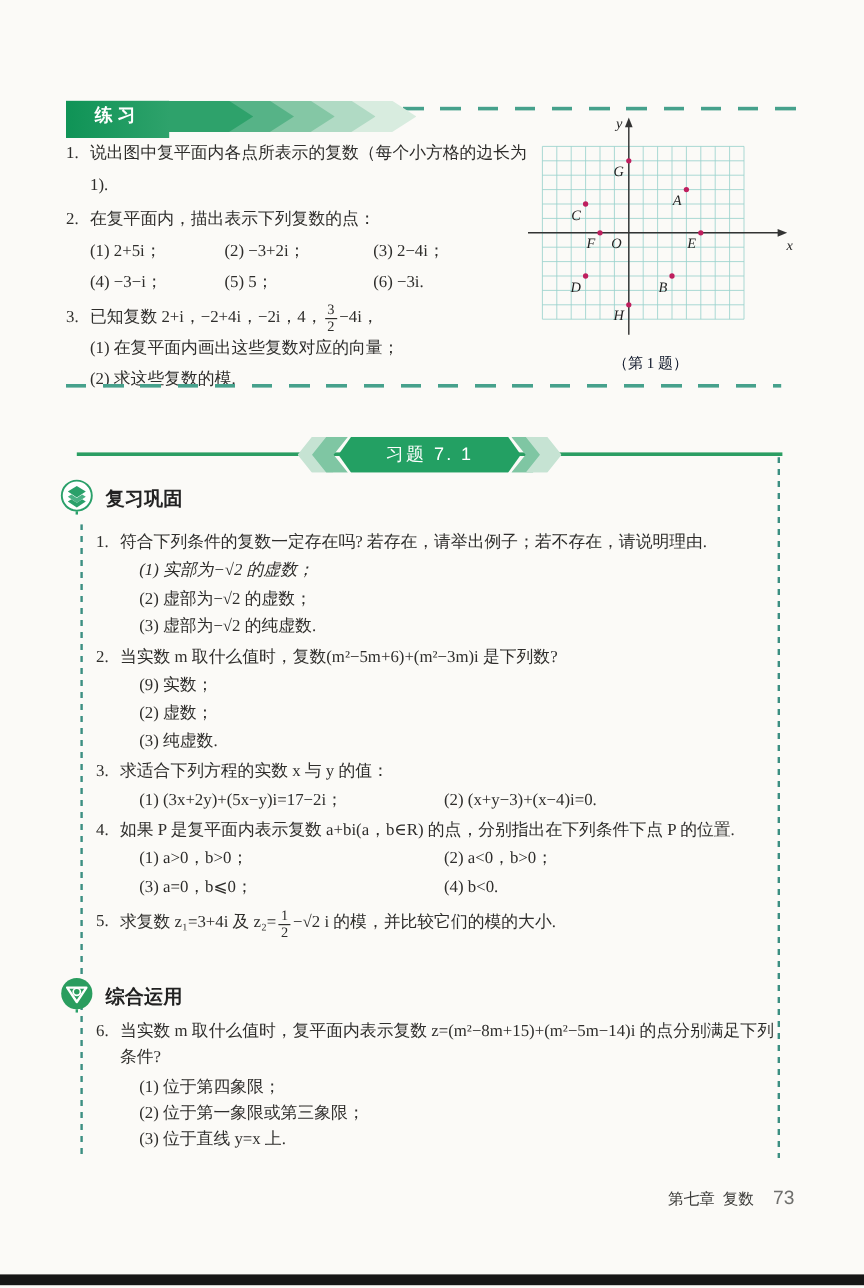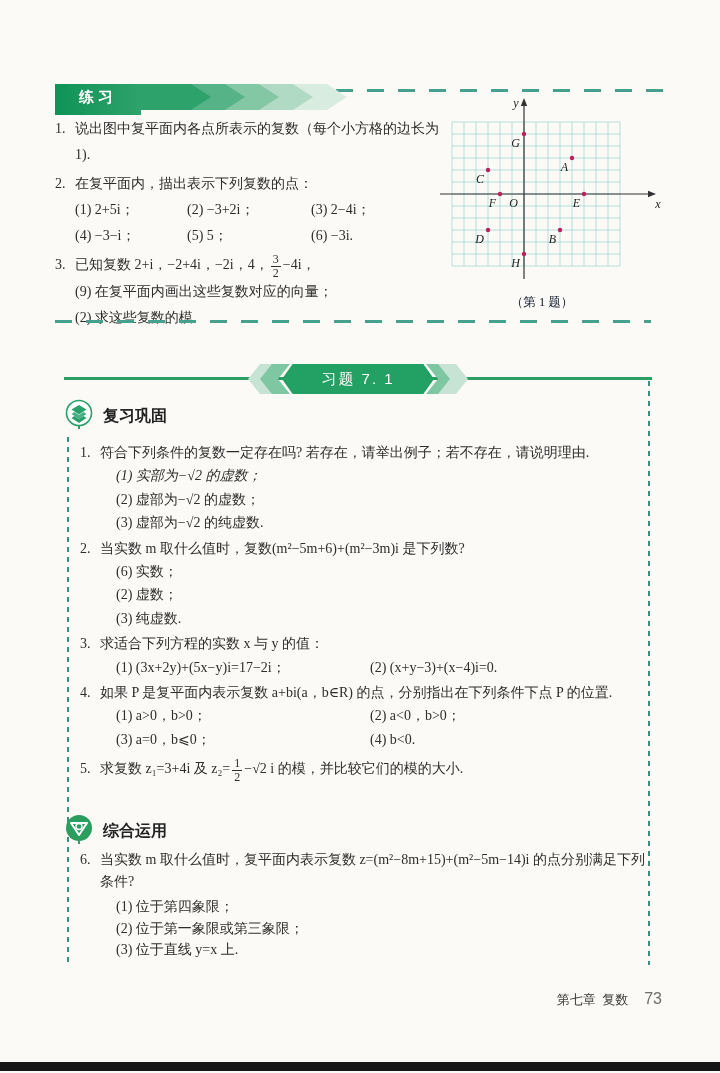--- a/index.html
+++ b/index.html
@@ -52,21 +52,21 @@
   .cl1{background:#7fc6a3;margin-right:-8px;}
   .cr1{background:#7fc6a3;margin-left:-8px;}
   .cr2{background:#c6e3d3;margin-left:-18px;}
   .hexagon{
     width:152px;height:30px;background:#23a063;z-index:5;position:relative;
     clip-path:polygon(7% 0,93% 0,100% 50%,93% 100%,7% 100%,0 50%);
     color:#fff;font-family:"Liberation Sans",sans-serif;font-size:15px;
     line-height:30px;text-align:center;letter-spacing:2px;
   }
   
-  .sec-head{position:absolute;left:65px;display:flex;align-items:center;
+  .sec-head{position:absolute;left:50px;display:flex;align-items:center;
     font-family:"Liberation Sans",sans-serif;font-weight:700;font-size:16px;color:#222;}
   .sec-head .ico{margin-right:10px;display:inline-block;}
   .head-review{top:399px;}
   .head-comp{top:814px;}
   
   .vdash{position:absolute;width:2px;
     background:repeating-linear-gradient(180deg,#3c8f82 0 5px,transparent 5px 10px);}
   .vdash-left{left:67px;top:437px;height:528px;}
   .vdash-right{left:648px;top:381px;height:584px;}
   
@@ -120,21 +120,21 @@
         <span>(5) 5；</span>
         <span>(6) −3i.</span>
       </span>
     </span>
   </div>
   <div class="prob">
     <span class="pnum">3.</span>
     <span class="ptext">
       <span><span>已知复数 2+i，−2+4i，−2i，4，</span><span class="frac"><span class="fn">3</span><span class="fd">2</span></span><span>−4i，</span></span>
       <span class="sub-items" style="display:block;">
-        <span style="display:block;">(9) 在复平面内画出这些复数对应的向量；</span>
+        <span style="display:block;">(1) 在复平面内画出这些复数对应的向量；</span>
         <span style="display:block;">(2) 求这些复数的模.</span>
       </span>
     </span>
   </div>
 </div>
 
 <div class="figure-wrap">
   <svg width="228" height="192">
       <path d="M15 29V173M27 29V173M39 29V173M51 29V173M63 29V173M75 29V173M87 29V173M99 29V173M111 29V173M123 29V173M135 29V173M147 29V173M159 29V173M171 29V173M183 29V173M15 29H183M15 41H183M15 53H183M15 65H183M15 77H183M15 89H183M15 101H183M15 113H183M15 125H183M15 137H183M15 149H183M15 161H183M15 173H183" stroke="#9ad2cd" stroke-width="0.7" fill="none"></path>
       <line x1="3" y1="101" x2="215" y2="101" stroke="#333333" stroke-width="1.2"></line>
@@ -203,21 +203,21 @@
         <span style="display:block;">(2) 虚部为−√2 的虚数；</span>
         <span style="display:block;">(3) 虚部为−√2 的纯虚数.</span>
       </span>
     </span>
   </div>
   <div class="prob">
     <span class="pnum">2.</span>
     <span class="ptext">
       <span>当实数 m 取什么值时，复数(m²−5m+6)+(m²−3m)i 是下列数?</span>
       <span class="q-items" style="display:block;">
-        <span style="display:block;">(6) 实数；</span>
+        <span style="display:block;">(9) 实数；</span>
         <span style="display:block;">(2) 虚数；</span>
         <span style="display:block;">(3) 纯虚数.</span>
       </span>
     </span>
   </div>
   <div class="prob">
     <span class="pnum">3.</span>
     <span class="ptext">
       <span>求适合下列方程的实数 x 与 y 的值：</span>
       <span class="q-items two-col" style="display:grid;">

